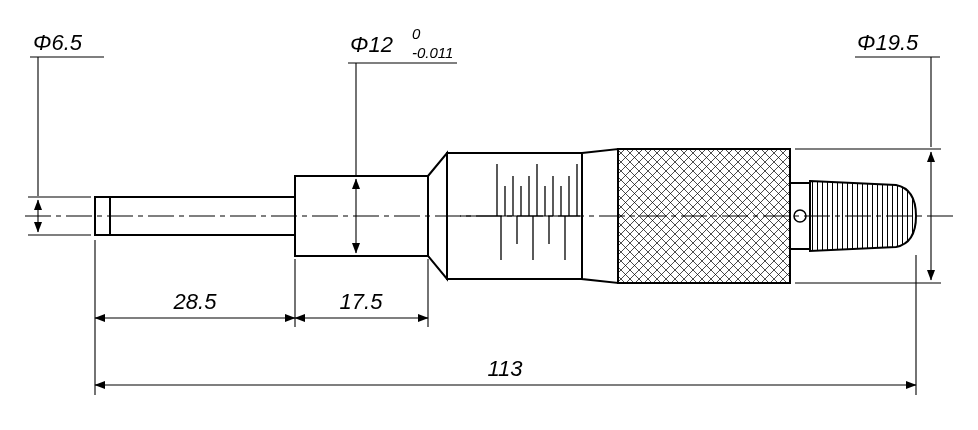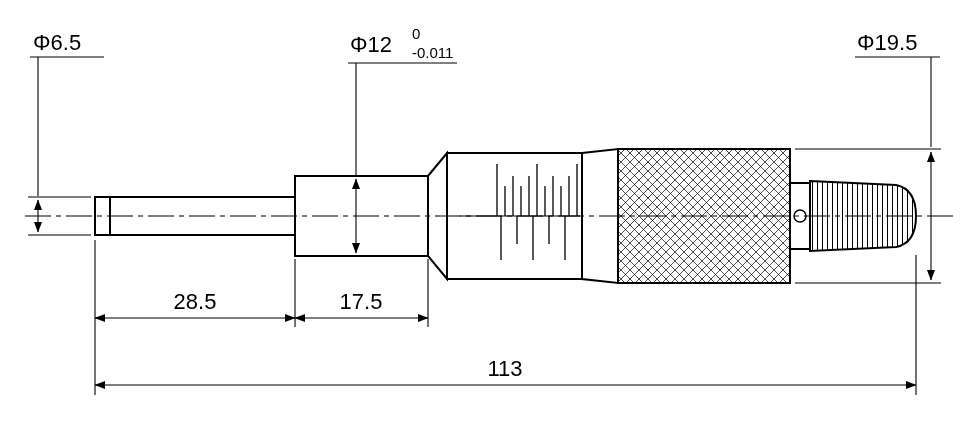--- a/index.html
+++ b/index.html
@@ -7,20 +7,21 @@
     padding: 0;
     background: #ffffff;
     font-family: "Liberation Sans", sans-serif;
   }
   .canvas-wrap {
     position: relative;
     width: 978px;
     height: 430px;
     background: #ffffff;
     overflow: hidden;
+    font-style: italic;
   }
   svg text {
     font-family: "Liberation Sans", sans-serif;
     fill: #000000;
   }
   .dim-text { font-size: 22px; }
   .tol-text { font-size: 15px; }
   .outline { stroke: #000; stroke-width: 2; fill: none; }
   .outline-white { stroke: #000; stroke-width: 2; fill: #ffffff; }
   .thin { stroke: #000; stroke-width: 1.1; fill: none; }

